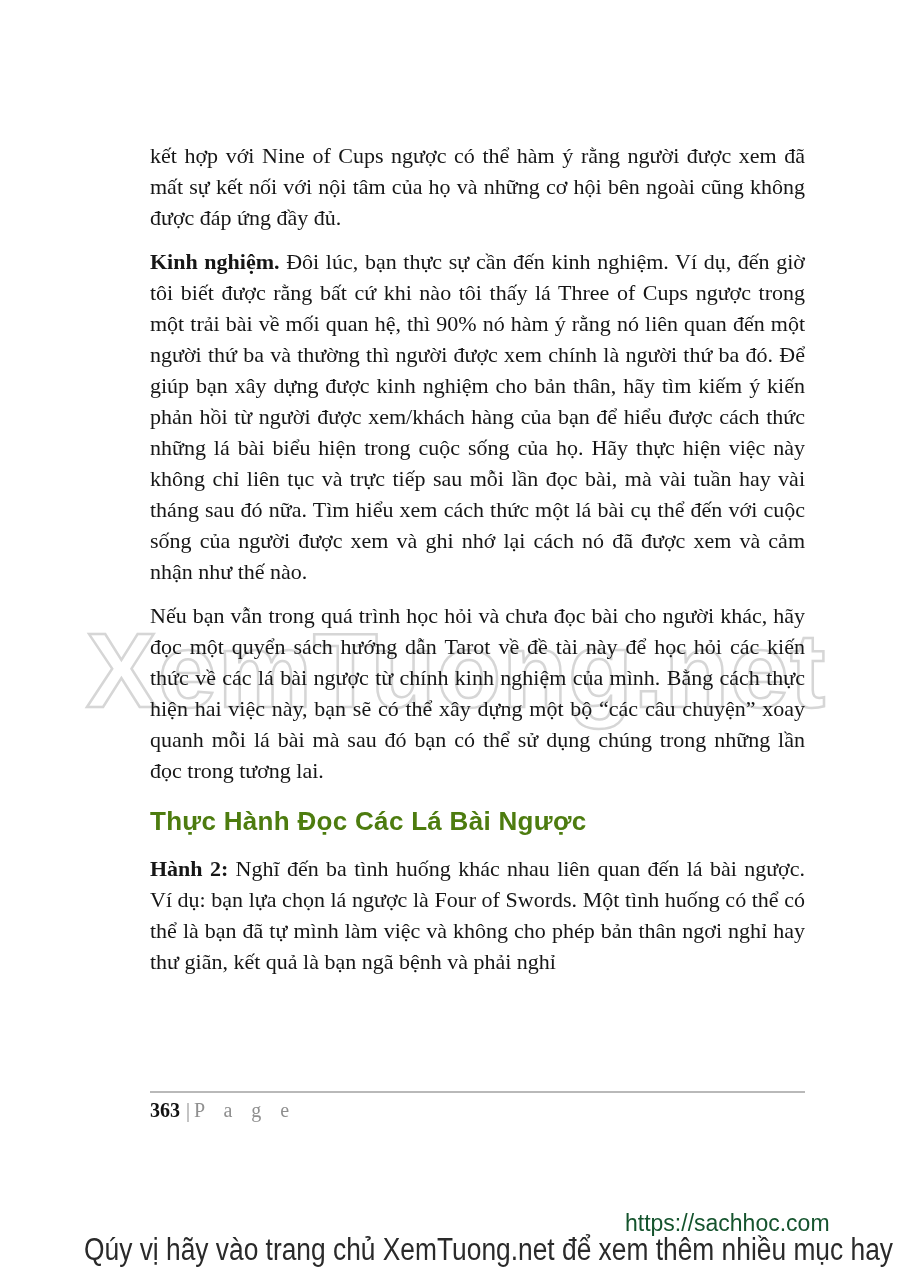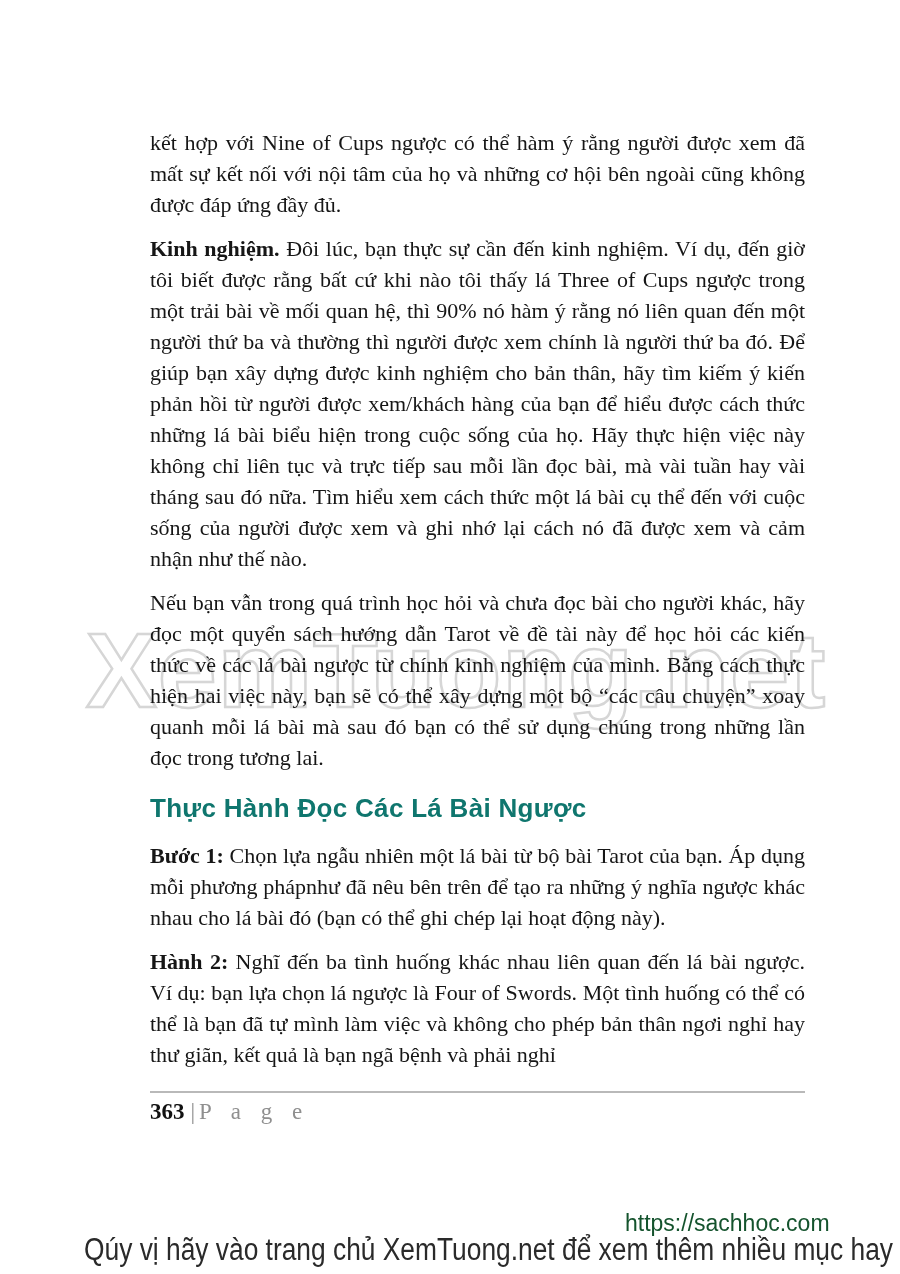--- a/index.html
+++ b/index.html
@@ -28,55 +28,55 @@
     letter-spacing: 1px;
     white-space: nowrap;
     color: rgba(255, 255, 255, 0.2);
     -webkit-text-stroke: 2.5px #d6d6d6;
     text-stroke: 2.5px #d6d6d6;
     pointer-events: none;
     margin-top: 43px;
   }
   .content {
     position: absolute;
-    top: 127px;
+    top: 140px;
     left: 150px;
     width: 655px;
     z-index: 1;
     font-family: "Liberation Serif", serif;
     font-size: 22px;
     line-height: 31px;
     color: #161616;
     text-align: justify;
   }
   .content p {
     margin: 0 0 13px 0;
   }
   .lead {
     font-weight: bold;
   }
   .section-heading {
     font-family: "Liberation Sans", sans-serif;
     font-size: 26px;
     font-weight: bold;
-    color: #0f766e;
+    color: #4d7c0f;
     text-align: left;
     letter-spacing: 0.3px;
     margin: 20px 0 16px 0;
   }
   .page-footer {
     position: absolute;
     top: 1091px;
     left: 150px;
     width: 655px;
     z-index: 1;
     border-top: 2px solid #b9b9b9;
     padding-top: 6px;
     font-family: "Liberation Serif", serif;
-    font-size: 23px;
+    font-size: 20px;
   }
   .page-number {
     font-weight: bold;
     color: #111111;
   }
   .page-separator {
     color: #8f8f8f;
     margin: 0 4px 0 6px;
   }
   .page-label {
@@ -117,21 +117,20 @@
   <div class="content">
 
     <p><span class="lead"></span><span>kết hợp với Nine of Cups ngược có thể hàm ý rằng người được xem đã mất sự kết nối với nội tâm của họ và những cơ hội bên ngoài cũng không được đáp ứng đầy đủ.</span></p>
 
     <p><span class="lead">Kinh nghiệm.</span><span> Đôi lúc, bạn thực sự cần đến kinh nghiệm. Ví dụ, đến giờ tôi biết được rằng bất cứ khi nào tôi thấy lá Three of Cups ngược trong một trải bài về mối quan hệ, thì 90% nó hàm ý rằng nó liên quan đến một người thứ ba và thường thì người được xem chính là người thứ ba đó. Để giúp bạn xây dựng được kinh nghiệm cho bản thân, hãy tìm kiếm ý kiến phản hồi từ người được xem/khách hàng của bạn để hiểu được cách thức những lá bài biểu hiện trong cuộc sống của họ. Hãy thực hiện việc này không chỉ liên tục và trực tiếp sau mỗi lần đọc bài, mà vài tuần hay vài tháng sau đó nữa. Tìm hiểu xem cách thức một lá bài cụ thể đến với cuộc sống của người được xem và ghi nhớ lại cách nó đã được xem và cảm nhận như thế nào.</span></p>
 
     <p><span class="lead"></span><span>Nếu bạn vẫn trong quá trình học hỏi và chưa đọc bài cho người khác, hãy đọc một quyển sách hướng dẫn Tarot về đề tài này để học hỏi các kiến thức về các lá bài ngược từ chính kinh nghiệm của mình. Bằng cách thực hiện hai việc này, bạn sẽ có thể xây dựng một bộ “các câu chuyện” xoay quanh mỗi lá bài mà sau đó bạn có thể sử dụng chúng trong những lần đọc trong tương lai.</span></p>
 
     <div class="section-heading">Thực Hành Đọc Các Lá Bài Ngược</div>
 
-    <p><span class="lead">Bước 1:</span><span> Chọn lựa ngẫu nhiên một lá bài từ bộ bài Tarot của bạn. Áp dụng mỗi phương phápnhư đã nêu bên trên để tạo ra những ý nghĩa ngược khác nhau cho lá bài đó (bạn có thể ghi chép lại hoạt động này).</span></p>
 
     <p><span class="lead">Hành 2:</span><span> Nghĩ đến ba tình huống khác nhau liên quan đến lá bài ngược. Ví dụ: bạn lựa chọn lá ngược là Four of Swords. Một tình huống có thể có thể là bạn đã tự mình làm việc và không cho phép bản thân ngơi nghỉ hay thư giãn, kết quả là bạn ngã bệnh và phải nghỉ</span></p>
 
   </div>
 
   <div class="page-footer">
     <span class="page-number">363</span><span class="page-separator">|</span><span class="page-label">P a g e</span>
   </div>
 
   <a class="banner-link" href="#">https://sachhoc.com</a>

